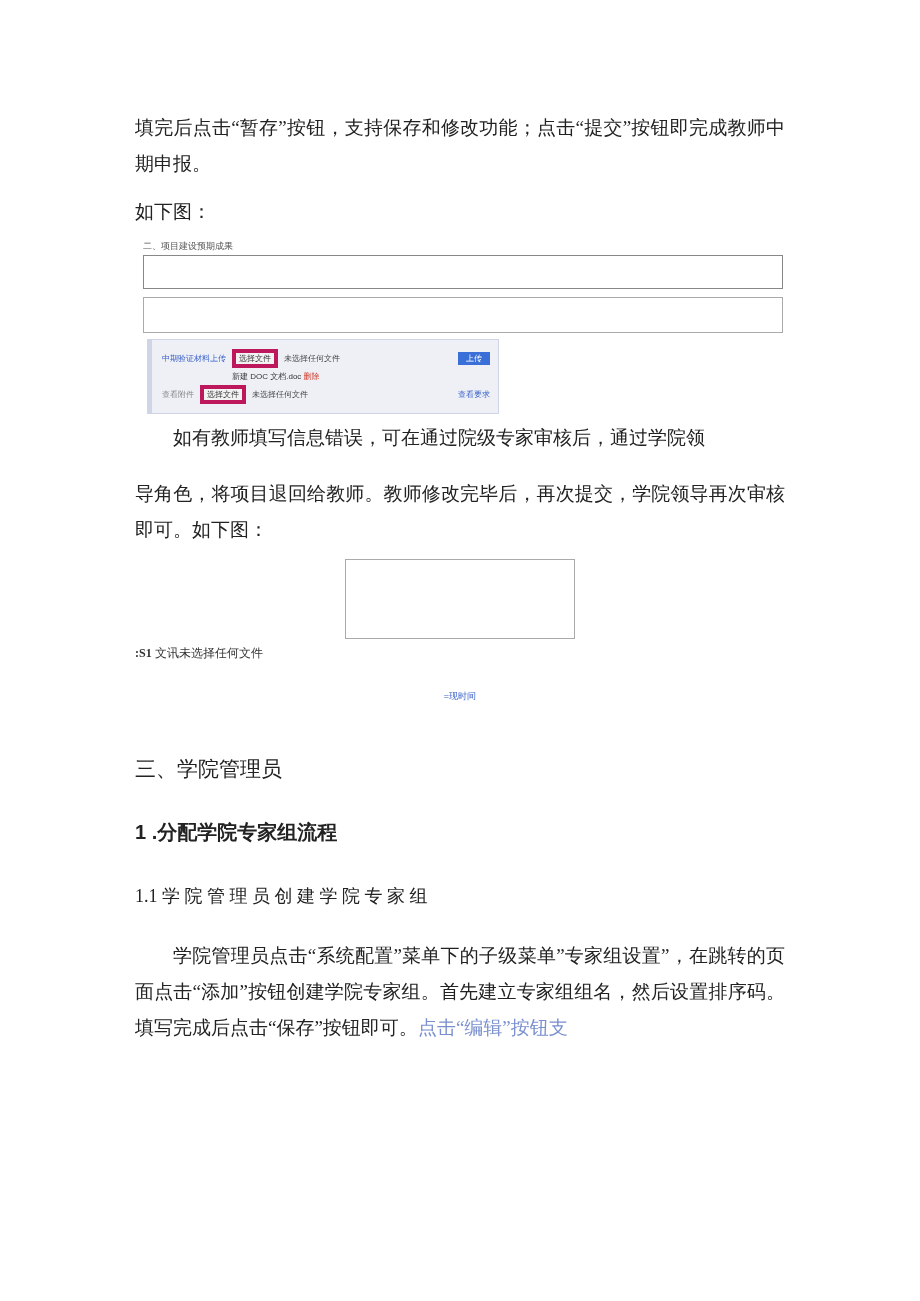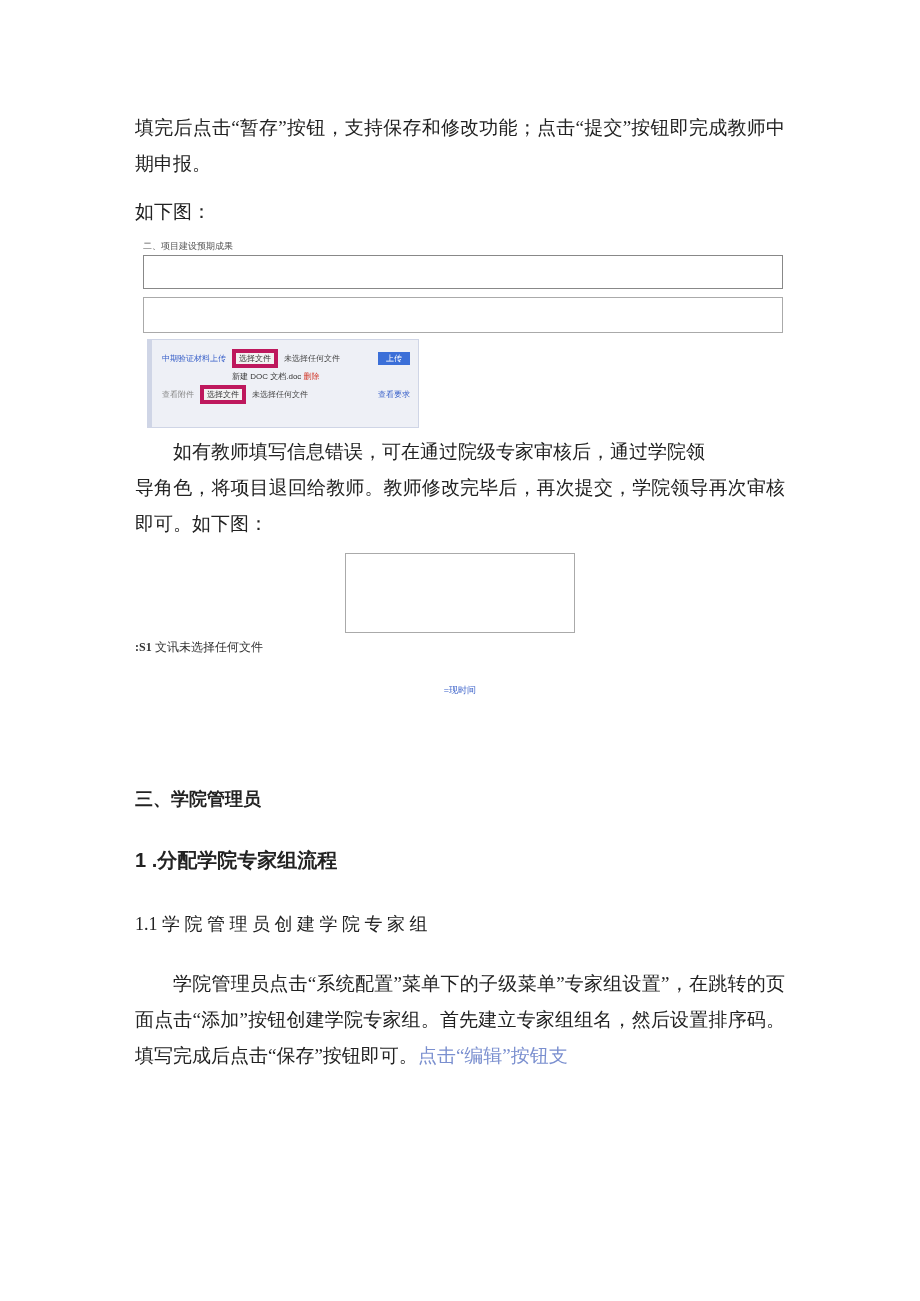--- a/index.html
+++ b/index.html
@@ -50,22 +50,22 @@
     background: #fff;
     margin-bottom: 6px;
   }
   .upload-panel {
     margin-left: 4px;
     border-left: 5px solid #cfd5e6;
     border-right: 1px solid #cfd5e6;
     border-top: 1px solid #cfd5e6;
     border-bottom: 1px solid #cfd5e6;
     background: #eef0f6;
-    width: 272px;
-    padding: 6px 8px 20px 10px;
+    width: 352px;
+    padding: 6px 8px 6px 10px;
     font-size: 8px;
   }
   .upload-row {
     display: flex;
     align-items: center;
     gap: 6px;
     margin: 3px 0;
   }
   .up-label { color: #3a61c9; }
   .up-label.gray { color: #888; }
@@ -114,23 +114,23 @@
   .s1line .bold { font-weight: 600; font-family: Liberation Serif, serif; }
   .timelabel {
     font-size: 9px;
     color: #3a61c9;
     text-align: center;
     margin-top: 28px;
     font-family: "Microsoft YaHei", sans-serif;
   }
 
   h2.sec {
-    font-size: 18px;
-    font-weight: 700;
-    margin-top: 90px;
+    font-size: 21px;
+    font-weight: 400;
+    margin-top: 52px;
     margin-bottom: 4px;
     font-family: "SimHei", "Microsoft YaHei", sans-serif;
   }
   h3.sub {
     font-size: 20px;
     font-weight: 700;
     margin-top: 36px;
     margin-bottom: 4px;
     font-family: "SimHei", "Microsoft YaHei", sans-serif;
   }
@@ -174,21 +174,21 @@
       <span class="file-none">未选择任何文件</span>
       <span class="check-req">查看要求</span>
     </div>
   </div>
 </div>
 
 <p class="return-text" style="margin-top:6px;">
   <span style="display:inline-block; width:2em;"></span><span>如有教师填写信息错误，可在通过院级专家审核后，通过学院领</span>
 </p>
 
-<p class="para" style="margin-top:0;">导角色，将项目退回给教师。教师修改完毕后，再次提交，学院领导再次审核即可。如下图：</p>
+<p class="para" style="margin-top:20px;">导角色，将项目退回给教师。教师修改完毕后，再次提交，学院领导再次审核即可。如下图：</p>
 
 <div class="embed2-wrap">
   <div class="embed2"></div>
 </div>
 
 <div class="s1line">
   <span class="bold">:S1</span>
   <span>文讯未选择任何文件</span>
 </div>
 

